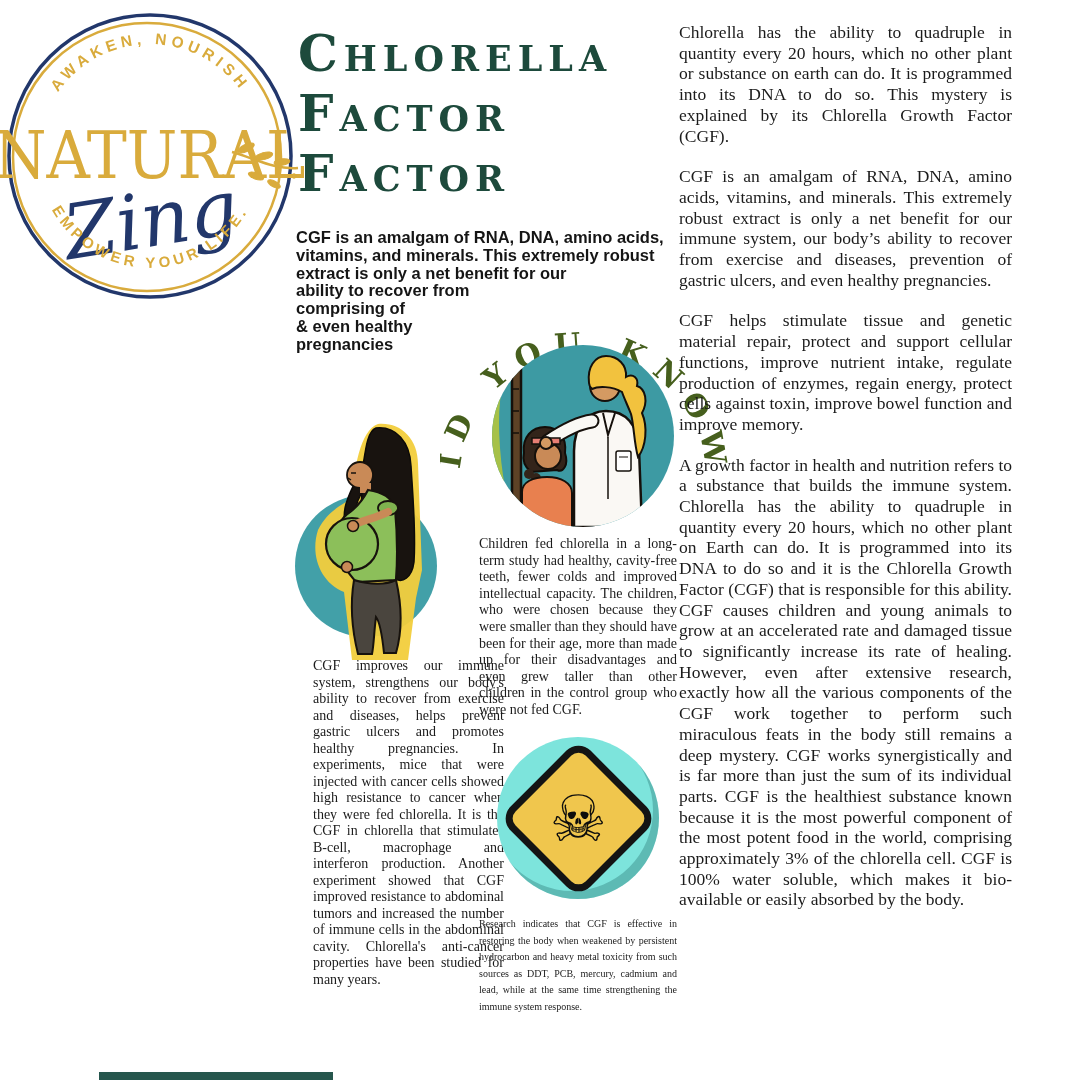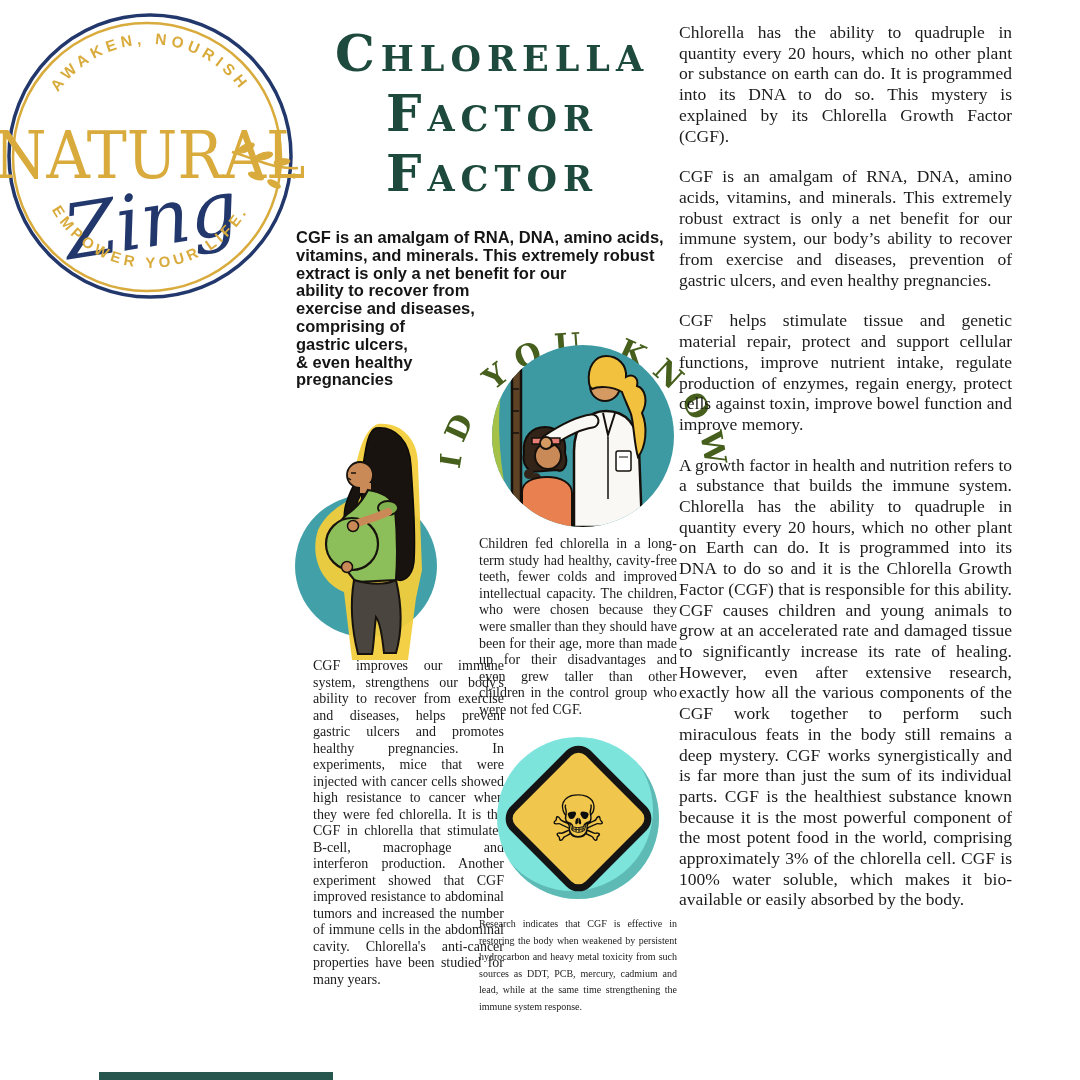--- a/index.html
+++ b/index.html
@@ -3,21 +3,21 @@
 <meta charset="utf-8">
 <style>
   html,body{margin:0;padding:0;background:#fff;}
   .page{position:relative;width:1080px;height:1080px;background:#ffffff;overflow:hidden;
         font-family:"Liberation Serif",serif;color:#1b1b1b;}
 
   
   .logo-wrap{position:absolute;left:-6px;top:6px;width:310px;height:300px;}
 
   
-  .title{position:absolute;left:298px;top:24px;width:388px;text-align:center;
+  .title{position:absolute;left:298px;top:24px;width:388px;text-align:left;
          font-family:"DejaVu Serif",serif;font-weight:bold;font-variant:small-caps;
          color:#1d4a3c;font-size:50px;line-height:60px;letter-spacing:6px;}
 
   
   .intro{position:absolute;left:296px;top:229px;width:400px;
          font-family:Liberation Sans, sans-serif;font-weight:bold;font-size:16.5px;
          line-height:17.8px;color:#151515;}
   .intro div{white-space:nowrap;}
 
   
@@ -90,23 +90,21 @@
     <div>Chlorella</div>
     <div>Factor</div>
     <div>Factor</div>
   </div>
 
   <div class="intro">
     <div>CGF is an amalgam of RNA, DNA, amino acids,</div>
     <div>vitamins, and minerals. This extremely robust</div>
     <div>extract is only a net benefit for our</div>
     <div>ability to recover from</div>
-    <div>exercise and diseases,</div>
     <div>comprising of</div>
-    <div>gastric ulcers,</div>
     <div>&amp; even healthy</div>
     <div>pregnancies</div>
   </div>
 
   <div class="dyk">
     <svg width="290" height="330" viewBox="0 0 290 330">
       <defs>
         <path id="dykArc" d="M 20.5 233 A 123 123 0 1 1 265.5 233" fill="none"></path>
         <clipPath id="dykClip">
             <circle cx="143" cy="181" r="91"></circle>

